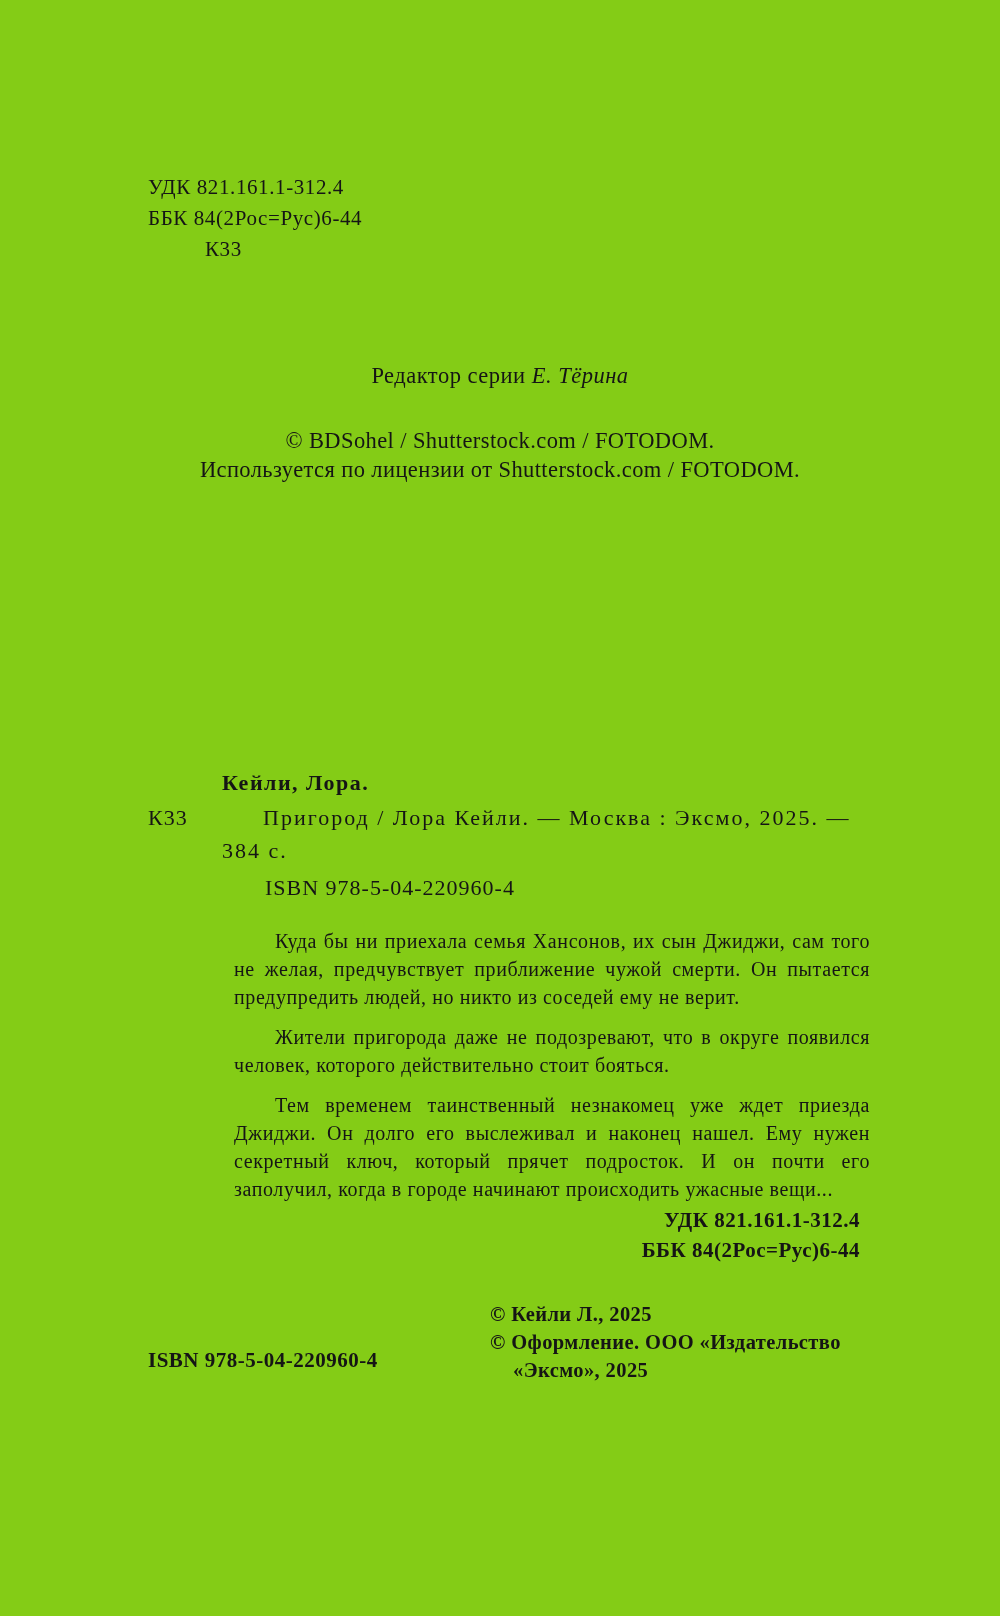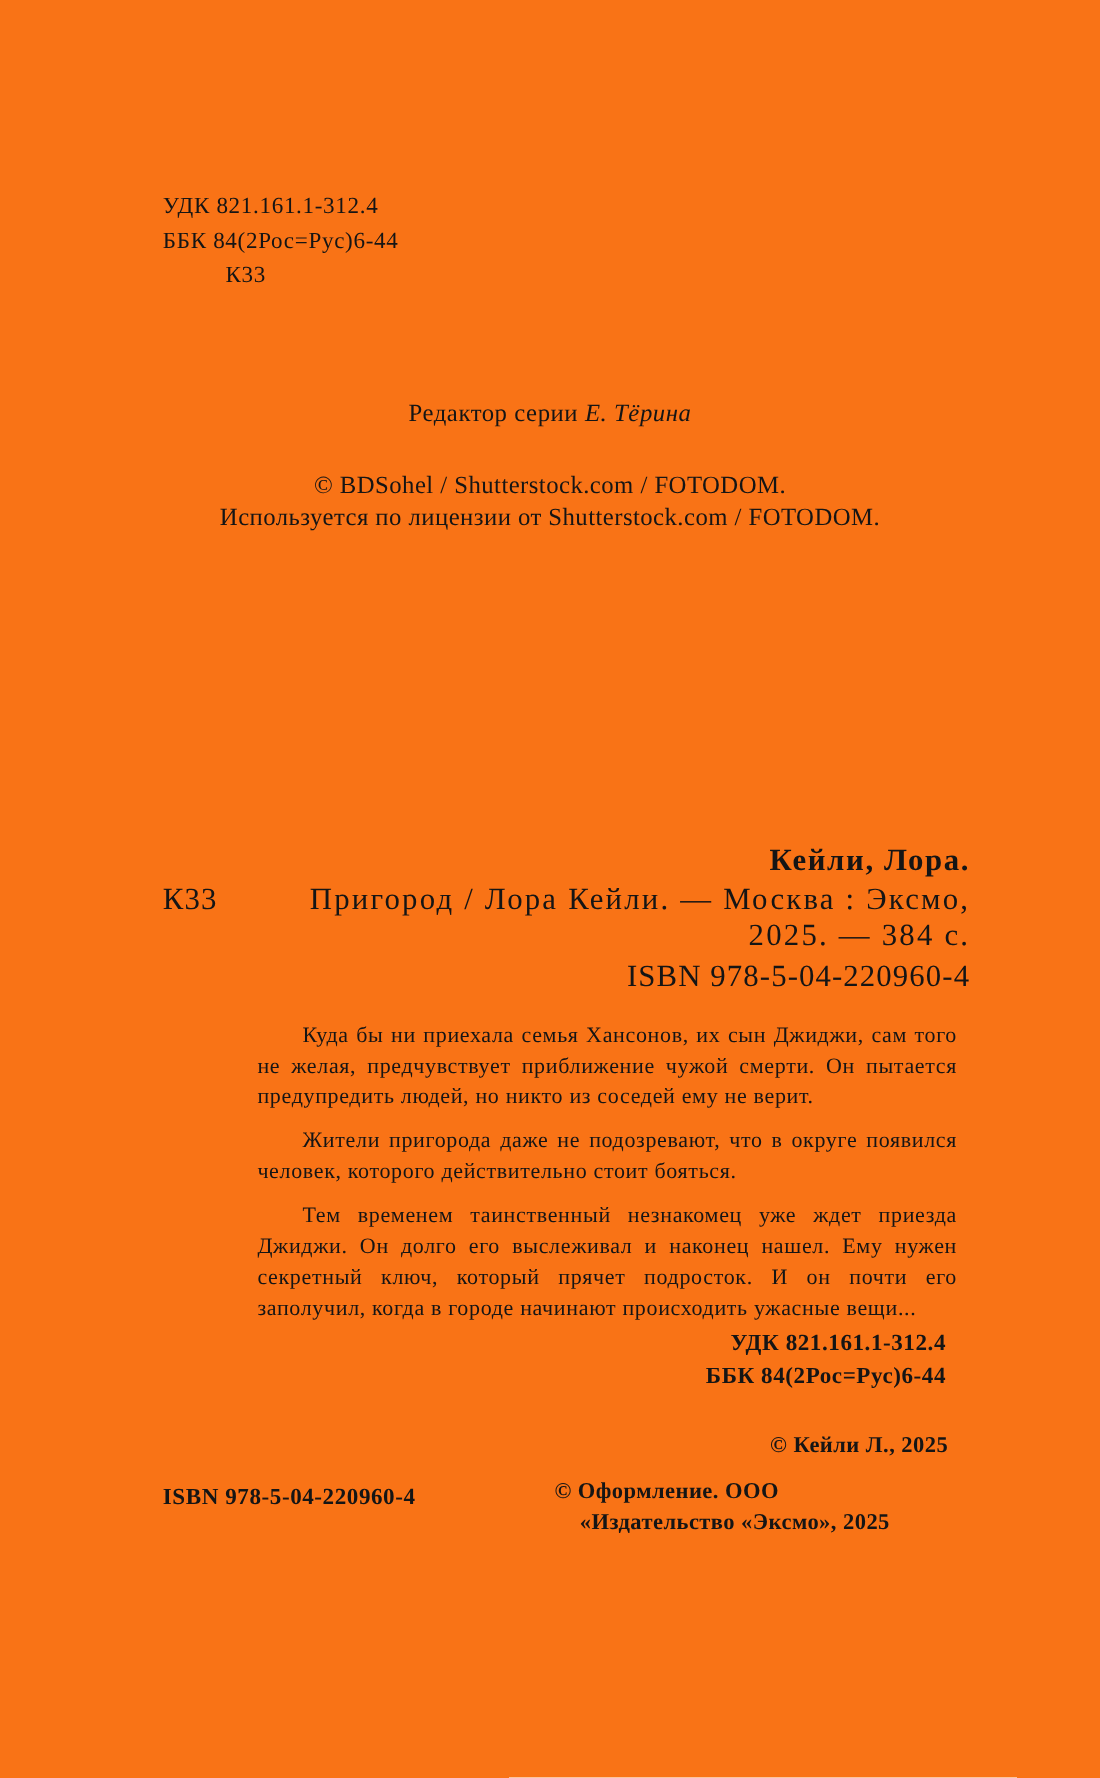--- a/index.html
+++ b/index.html
@@ -4,21 +4,21 @@
 <style>
   html, body {
     margin: 0;
     padding: 0;
     background: #ffffff;
   }
   .page {
     position: relative;
     width: 1000px;
     height: 1616px;
-    background: #f97316;
+    background: #84cc16;
     font-family: "Liberation Serif", "DejaVu Serif", serif;
     color: #151515;
     overflow: hidden;
   }
 
   
   .top-codes {
     position: absolute;
     left: 148px;
     top: 172px;
@@ -41,22 +41,21 @@
   .credit-name { font-style: italic; }
   .illustration-credit { margin-top: 36px; line-height: 29px; letter-spacing: 0.4px; }
   .illustration-credit div { margin: 0; }
 
   
   .catalog {
     position: absolute;
     left: 222px;
     top: 768px;
     width: 660px;
-    font-size: 28px;
-    text-align: right;
+    font-size: 22px;
   }
   .catalog .author {
     font-weight: bold;
     letter-spacing: 1.5px;
     line-height: 30px;
     margin: 0 0 3px 0;
   }
   .catalog .bib-entry {
     position: relative;
     margin: 0;
@@ -110,25 +109,25 @@
     position: absolute;
     left: 490px;
     top: 1300px;
     width: 372px;
     font-weight: bold;
     font-size: 20.5px;
     line-height: 28px;
     letter-spacing: 0.4px;
   }
   .copyright-block .hang {
-    margin: 14px;
+    margin: 0;
     padding-left: 23px;
     text-indent: -23px;
   }
-  .copyright-block .plain { margin: 0; text-align: right; }
+  .copyright-block .plain { margin: 0; }
   .footer-isbn {
     position: absolute;
     left: 148px;
     top: 1348px;
     font-weight: bold;
     font-size: 21px;
     letter-spacing: 0.5px;
   }
 </style>
 </head>

